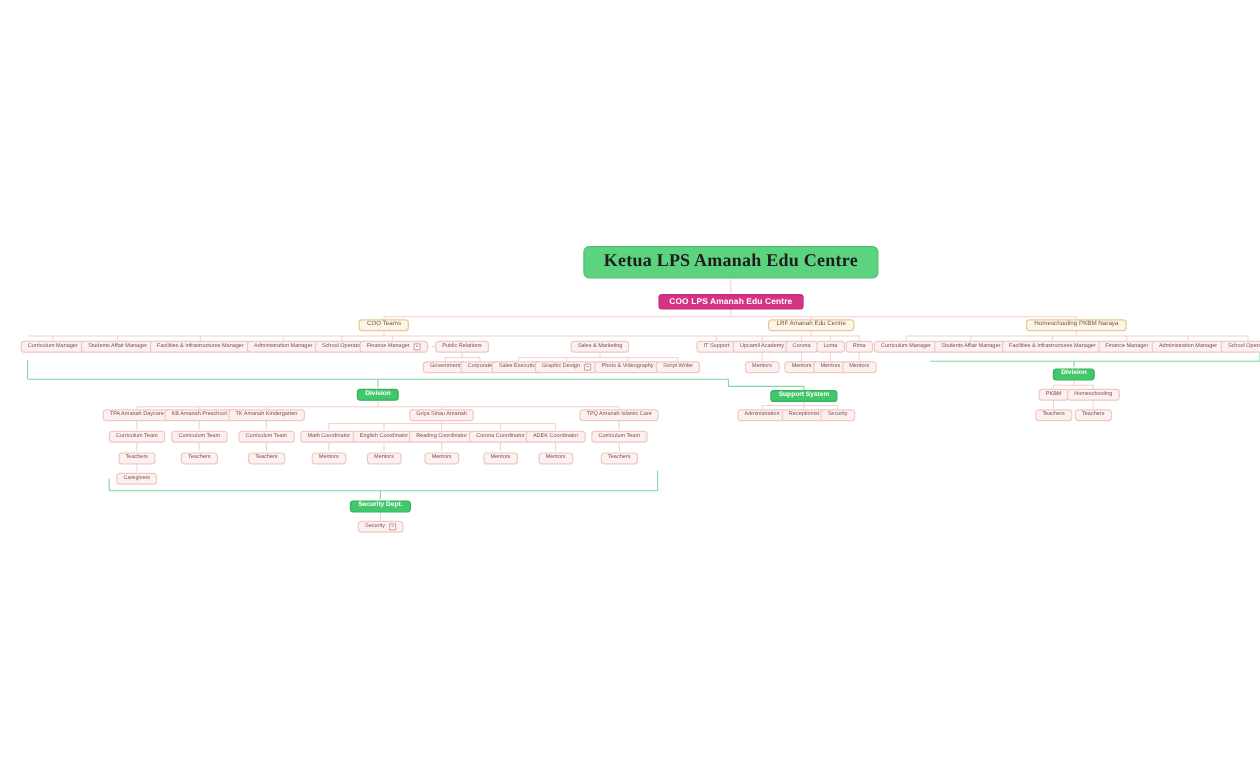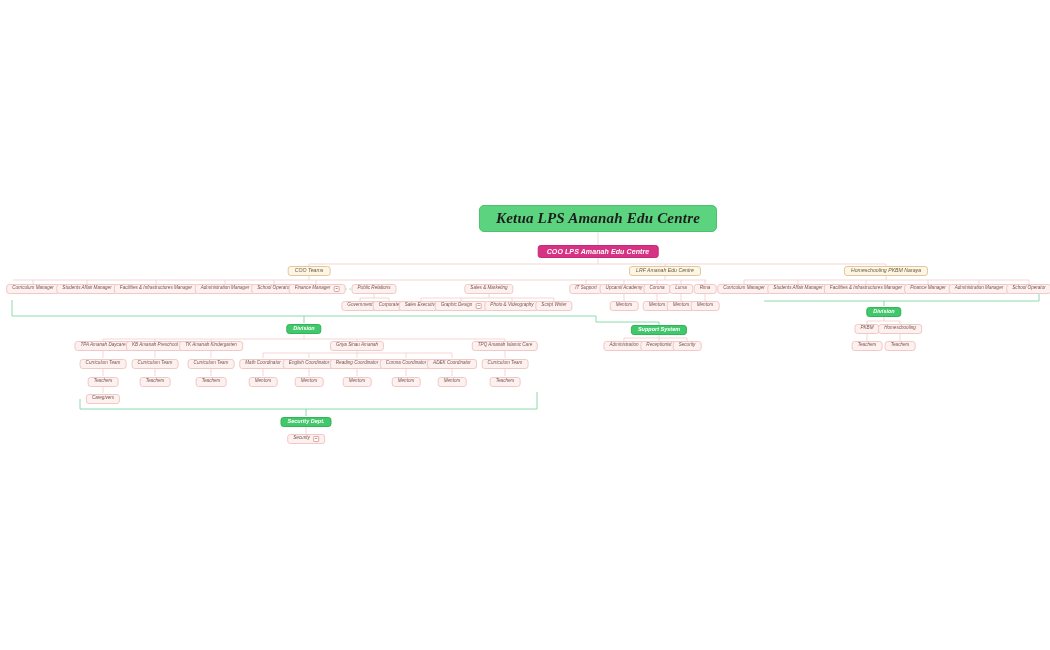--- a/index.html
+++ b/index.html
@@ -2,21 +2,21 @@
 <html><head>
 <meta charset="utf-8">
 <title>Organization Mind Map</title>
 <style>
   html,body{margin:0;padding:0;}
   body{
     width:1050px;height:650px;background:#ffffff;
     font-family:"Liberation Sans", sans-serif;
     overflow:hidden;position:relative;
   }
-  #canvas{position:absolute;left:4px;top:0;width:961px;height:650px;font-style:italic;}
+  #canvas{position:absolute;left:15px;top:0;width:961px;height:650px;}
   svg#wires{position:absolute;left:0;top:0;width:1050px;height:650px;pointer-events:none;}
 
   .node{
     position:absolute;box-sizing:border-box;
     display:flex;align-items:center;justify-content:center;
     white-space:nowrap;border-radius:4px;
     transform:translateX(-50%);
   }
 
   

